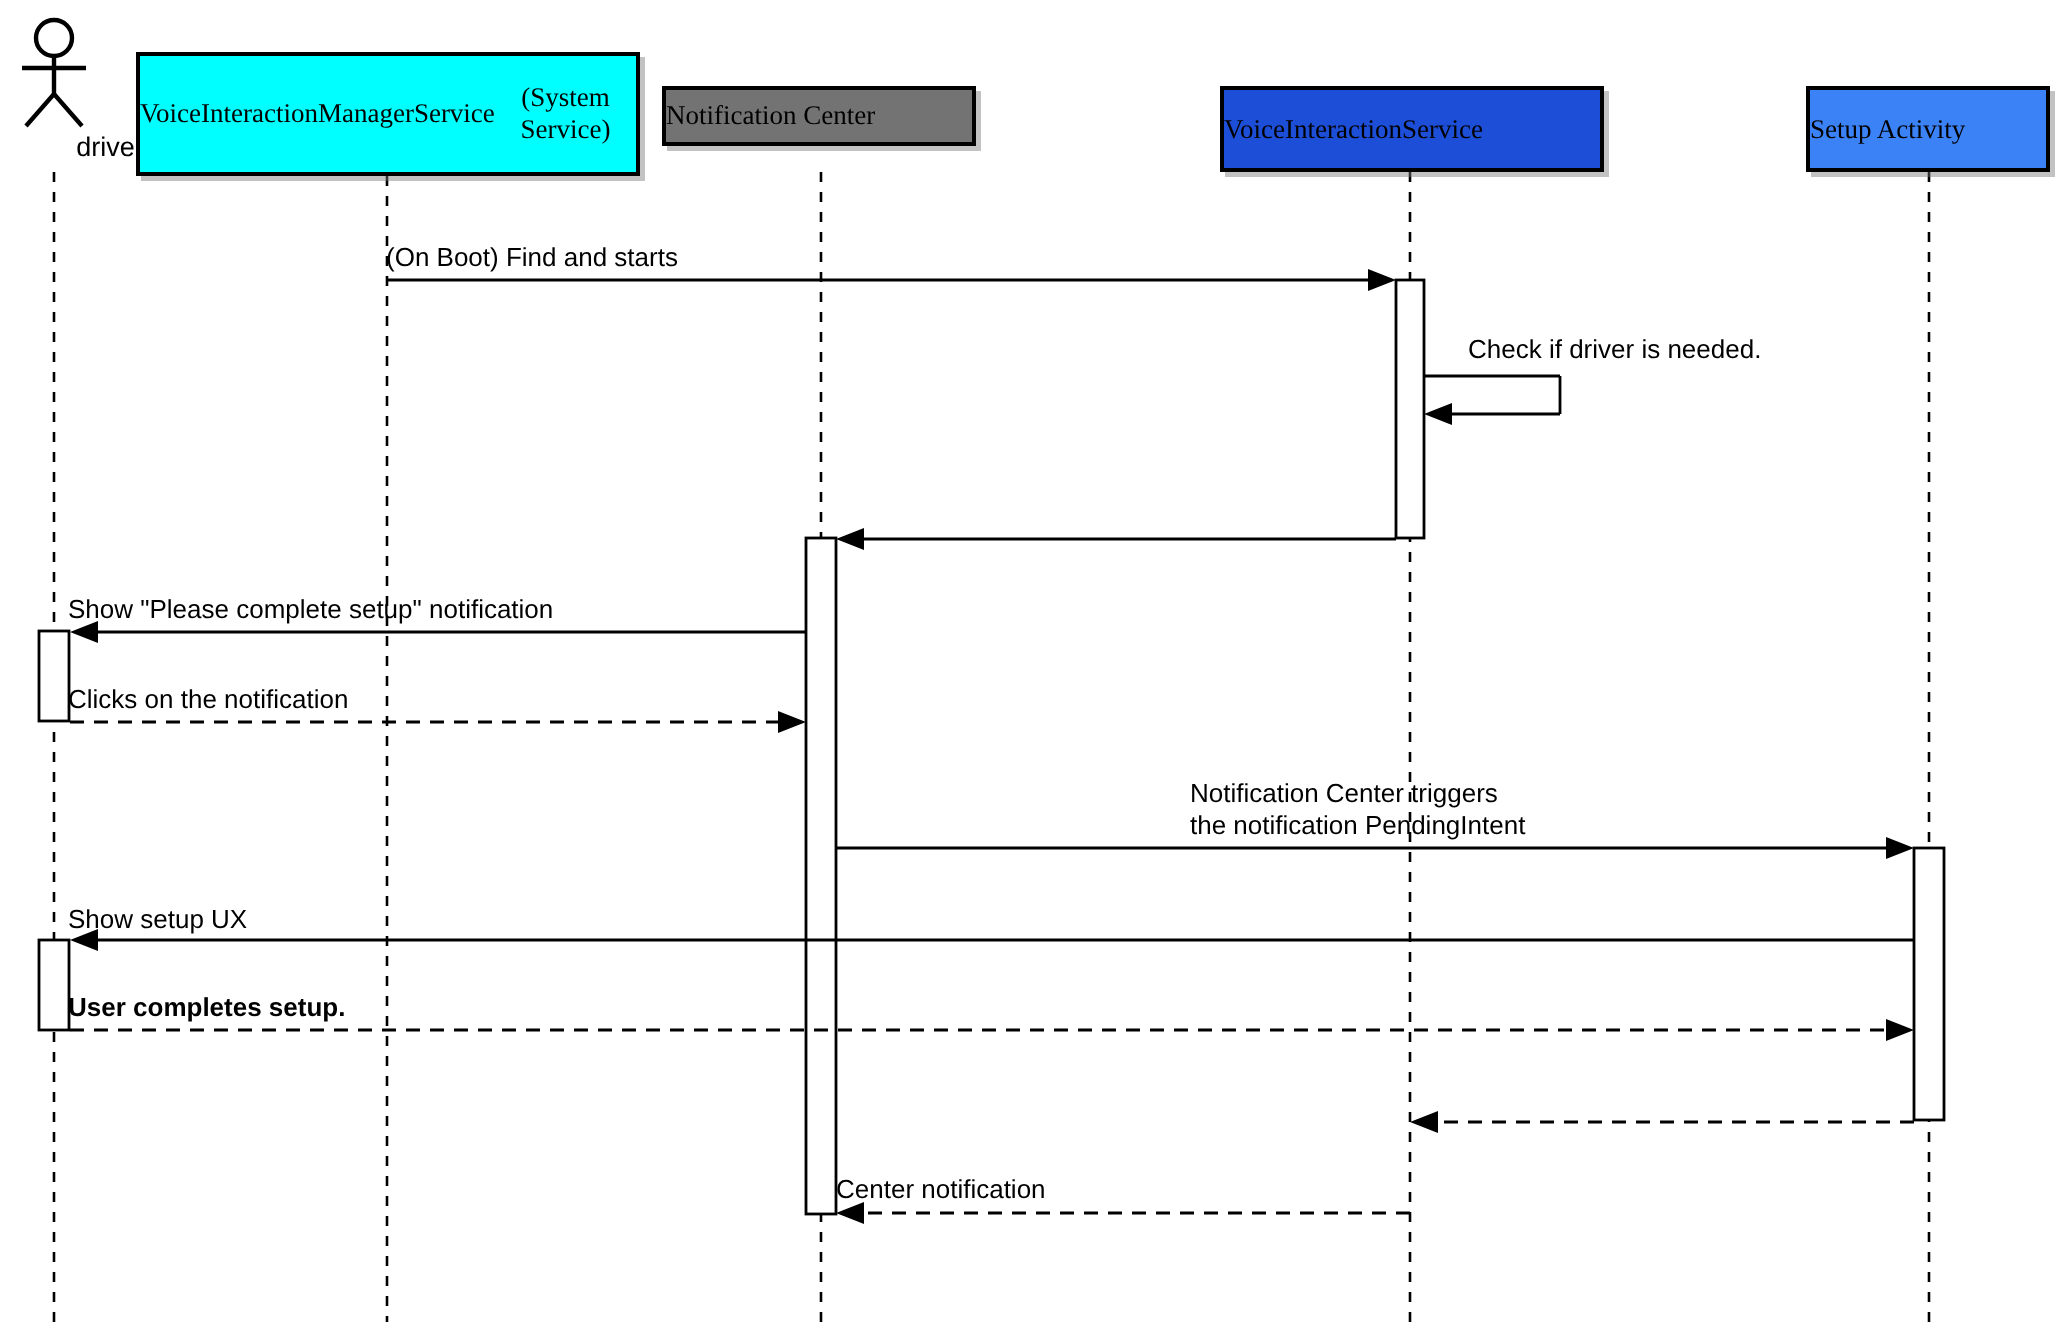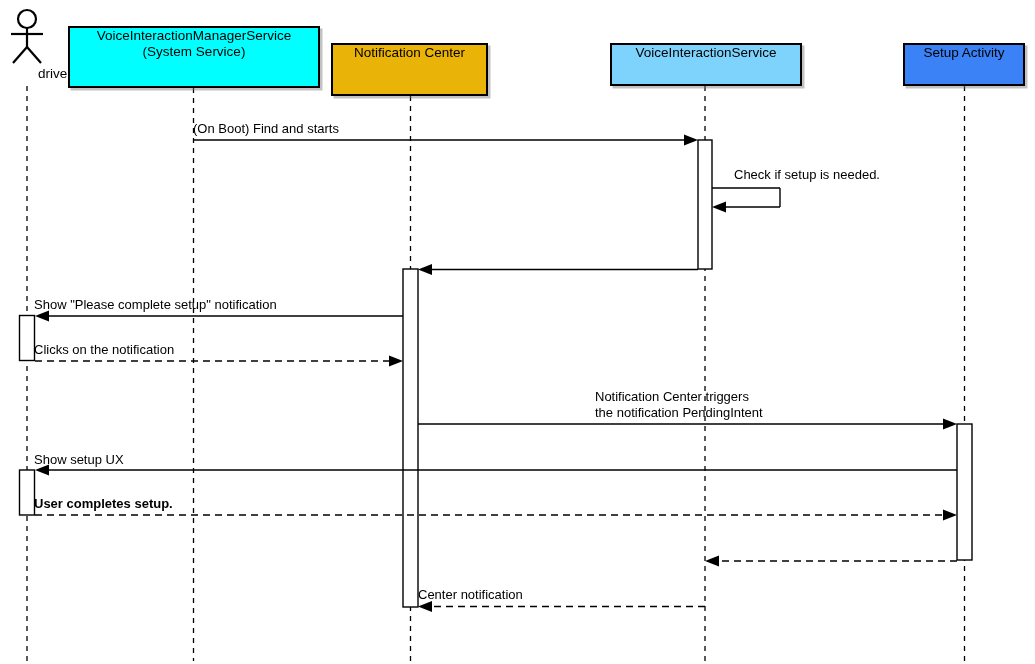--- a/index.html
+++ b/index.html
@@ -2,23 +2,23 @@
 <html><head>
 <meta charset="utf-8">
 <style>
   html,body{margin:0;padding:0;background:#ffffff;}
   #canvas{
     position:relative;width:1035px;height:664px;background:#ffffff;
     font-family:"Liberation Sans", sans-serif;color:#000;overflow:hidden;
   }
   #diagram-svg{position:absolute;left:0;top:0;width:1035px;height:664px;}
   .pbox{
-    position:absolute;display:flex;flex-direction:column;align-items:center;justify-content:flex-start;
+    position:absolute;display:flex;flex-direction:row;align-items:center;justify-content:space-between;
     border:2.5px solid #000;box-sizing:border-box;text-align:center;
-    font-size:13.5px;line-height:16px;box-shadow:2.5px 2.5px 0 rgba(120,120,120,.45);
+    font-size:13.5px;line-height:16px;box-shadow:2.5px 2.5px 0 rgba(120,120,120,.45);font-family:Liberation Serif, serif;
   }
   .msg-label{position:absolute;font-size:13px;line-height:15.5px;white-space:nowrap;}
   .center{text-align:left;}
   .actor-label{position:absolute;font-size:13.5px;text-align:center;margin-left:28px;}
   .lbl-line{display:block;}
 </style>
 </head>
 <body>
 
 <div id="canvas">
@@ -85,35 +85,35 @@
     </g>
   </svg>
 
   <div class="actor-label" style="left:0px;top:66px;width:54px;">driver</div>
 
   <div class="pbox" style="left: 68px; top: 26px; width: 252px; height: 62px; background-color: rgb(0, 255, 255);">
     <span class="lbl-line">VoiceInteractionManagerService</span>
     <span class="lbl-line">(System Service)</span>
   </div>
 
-  <div class="pbox" style="left: 331px; top: 43px; width: 157px; height: 53px; background-color: #eab308;">
+  <div class="pbox" style="left: 331px; top: 43px; width: 157px; height: 30px; background-color: #737373;">
     <span class="lbl-line">Notification Center</span>
   </div>
 
-  <div class="pbox" style="left: 610px; top: 43px; width: 192px; height: 43px; background-color: #7dd3fc;">
+  <div class="pbox" style="left: 610px; top: 43px; width: 192px; height: 43px; background-color: #1d4ed8;">
     <span class="lbl-line">VoiceInteractionService</span>
   </div>
 
   <div class="pbox" style="left: 903px; top: 43px; width: 122px; height: 43px; background-color: #3b82f6;">
     <span class="lbl-line">Setup Activity</span>
   </div>
 
   <div class="msg-label center" style="left:193px;top:121px;width:505px;">(On Boot) Find and starts</div>
 
-  <div class="msg-label" style="left:734px;top:167px;">Check if setup is needed.</div>
+  <div class="msg-label" style="left:734px;top:167px;">Check if driver is needed.</div>
 
 
   <div class="msg-label center" style="left:34px;top:297px;width:369px;">Show "Please complete setup" notification</div>
 
   <div class="msg-label center" style="left:34px;top:342px;width:369px;">Clicks on the notification</div>
 
   <div class="msg-label" style="left:595px;top:389px;">
     <span class="lbl-line">Notification Center triggers</span>
     <span class="lbl-line">the notification PendingIntent</span>
   </div>

